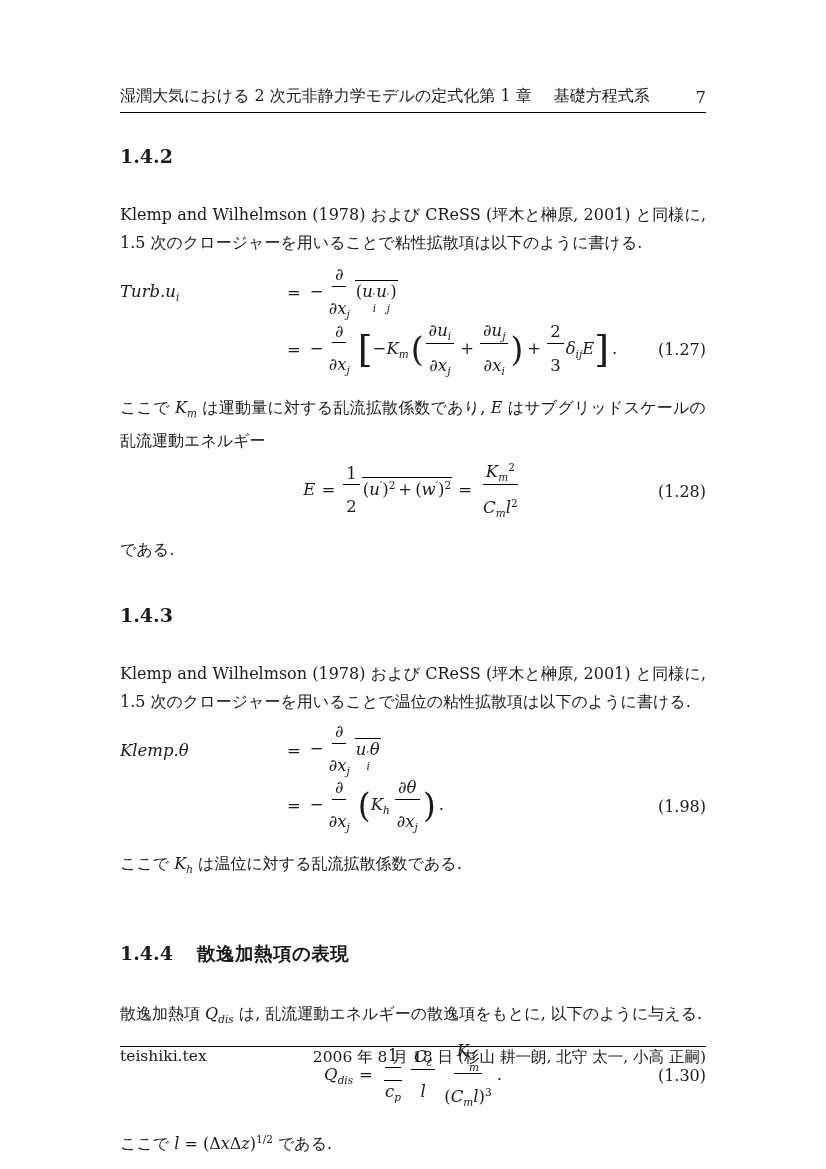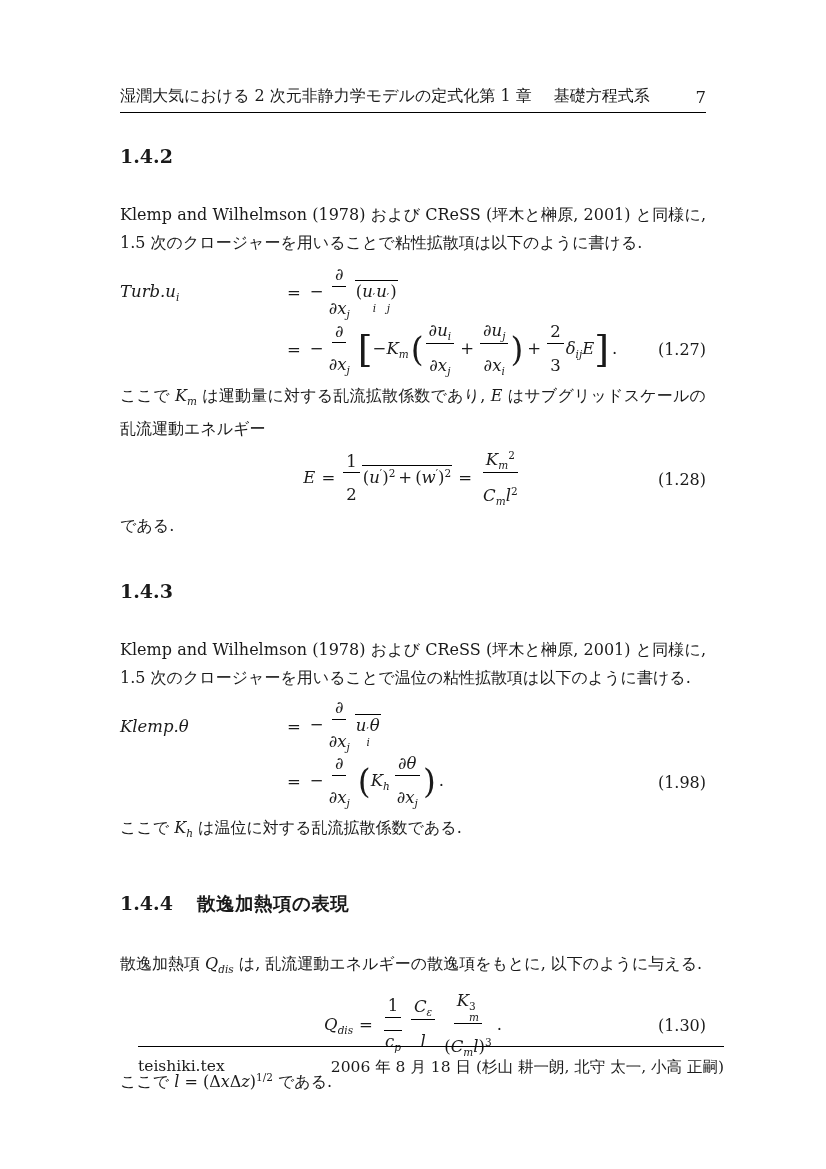--- a/index.html
+++ b/index.html
@@ -24,27 +24,27 @@
   }
   .header-left{white-space:nowrap;}
   .hgap{display:inline-block;width:22px;}
   .pagenum{font-size:16.5px;}
   
   .sec{margin:0;font-weight:bold;display:flex;align-items:center;}
   .sec .secnum{font-family:"DejaVu Serif","Liberation Serif",serif;font-size:19px;margin-right:24px;}
   .sec .sectitle{font-family:"DejaVu Sans","Liberation Sans",sans-serif;font-size:18.5px;letter-spacing:0.5px;}
   .sec-1{margin-top:32px;}
   .sec-2{margin-top:40px;}
-  .sec-3{margin-top:44px;}
+  .sec-3{margin-top:58px;}
   
   .body{
     margin:0;font-size:16px;line-height:28px;text-align:justify;
   }
   .p-after-sec{margin-top:34px;}
-  .p-mid{margin-top:4px;}
+  .p-mid{margin-top:16px;}
   
   .eq{position:relative;font-size:16.5px;}
   .eqrow{display:flex;align-items:center;position:relative;min-height:48px;}
   .eqrow.center{justify-content:center;}
   .eqlhs{display:inline-block;width:158px;white-space:nowrap;}
   .eqrel{margin:0 9px;font-family:"DejaVu Serif","Liberation Serif",serif;}
   .eqrhs{display:inline-block;white-space:nowrap;}
   .eqtag{position:absolute;right:0;top:50%;transform:translateY(-50%);font-size:16px;}
   
   .mt{font-family:"DejaVu Serif","Liberation Serif",serif;}
@@ -56,24 +56,23 @@
   .mfrac{display:inline-flex;flex-direction:column;align-items:center;vertical-align:middle;margin:0 2px;line-height:1.25;}
   .mnum{border-bottom:1px solid #000;padding:0 3px;white-space:nowrap;text-align:center;}
   .mden{padding:0 3px;white-space:nowrap;text-align:center;margin-top:12px;}
   .mover{display:inline-block;border-top:1px solid #000;padding:1px 1px 0;}
   .mbig{font-size:1.9em;vertical-align:middle;line-height:1;font-family:"DejaVu Serif","Liberation Serif",serif;font-weight:300;}
   .msp{display:inline-block;}
   
   .footer{
     position:absolute;left:120px;width:586px;top:1046px;
     border-top:1.2px solid #000;
-    padding-top:10px;
+    padding-top:0;
     display:flex;justify-content:space-between;
     font-size:15.5px;
-    margin-left:18px;
   }
 </style>
 </head>
 <body>
 
 <div class="page">
   <div class="content">
 
     <div class="header">
       <div class="header-left">

